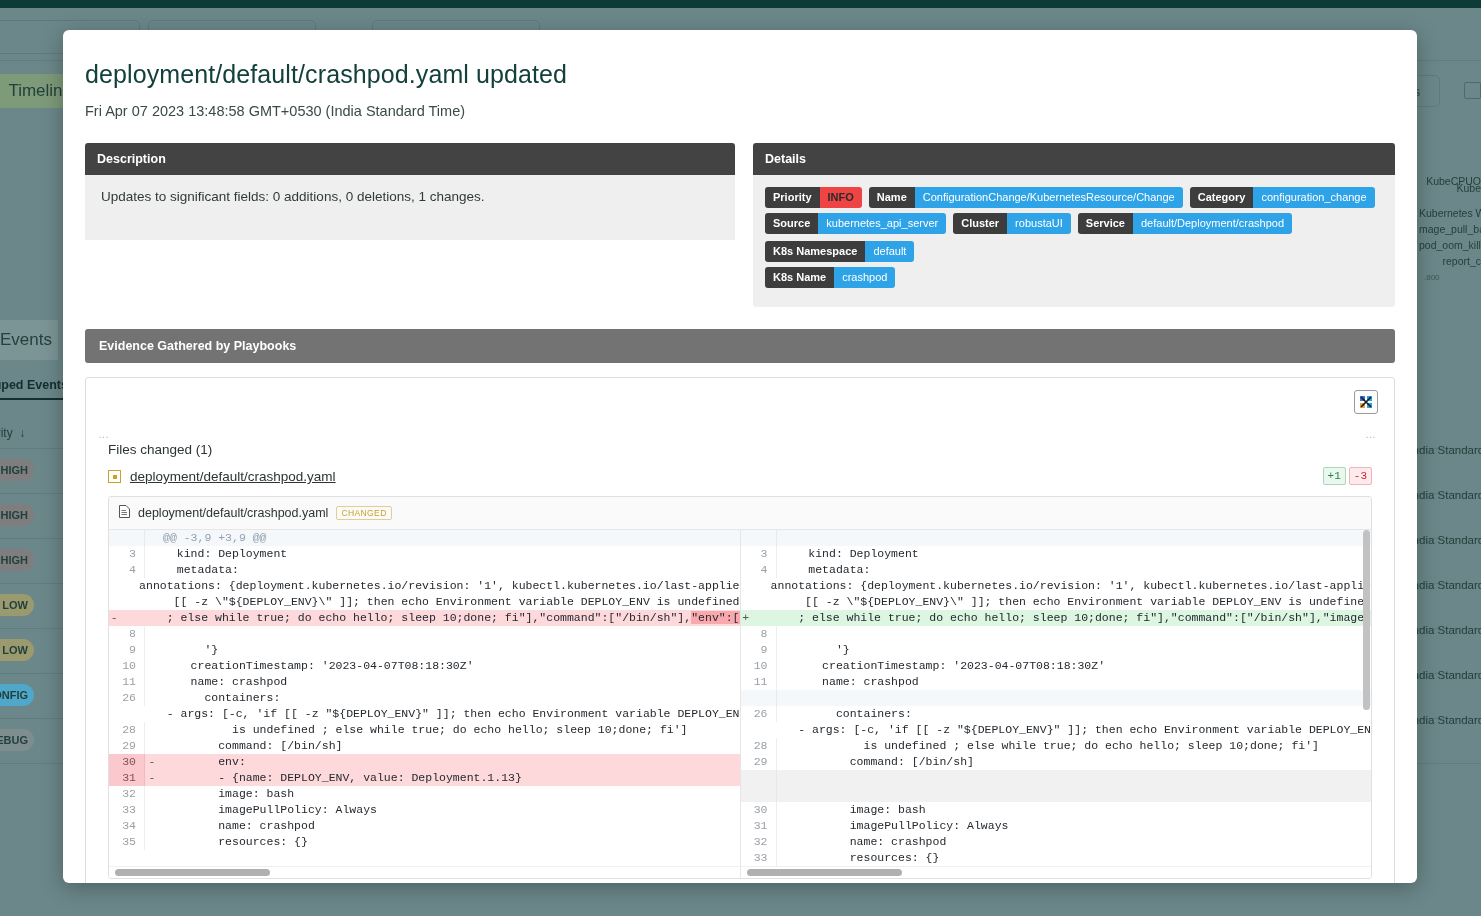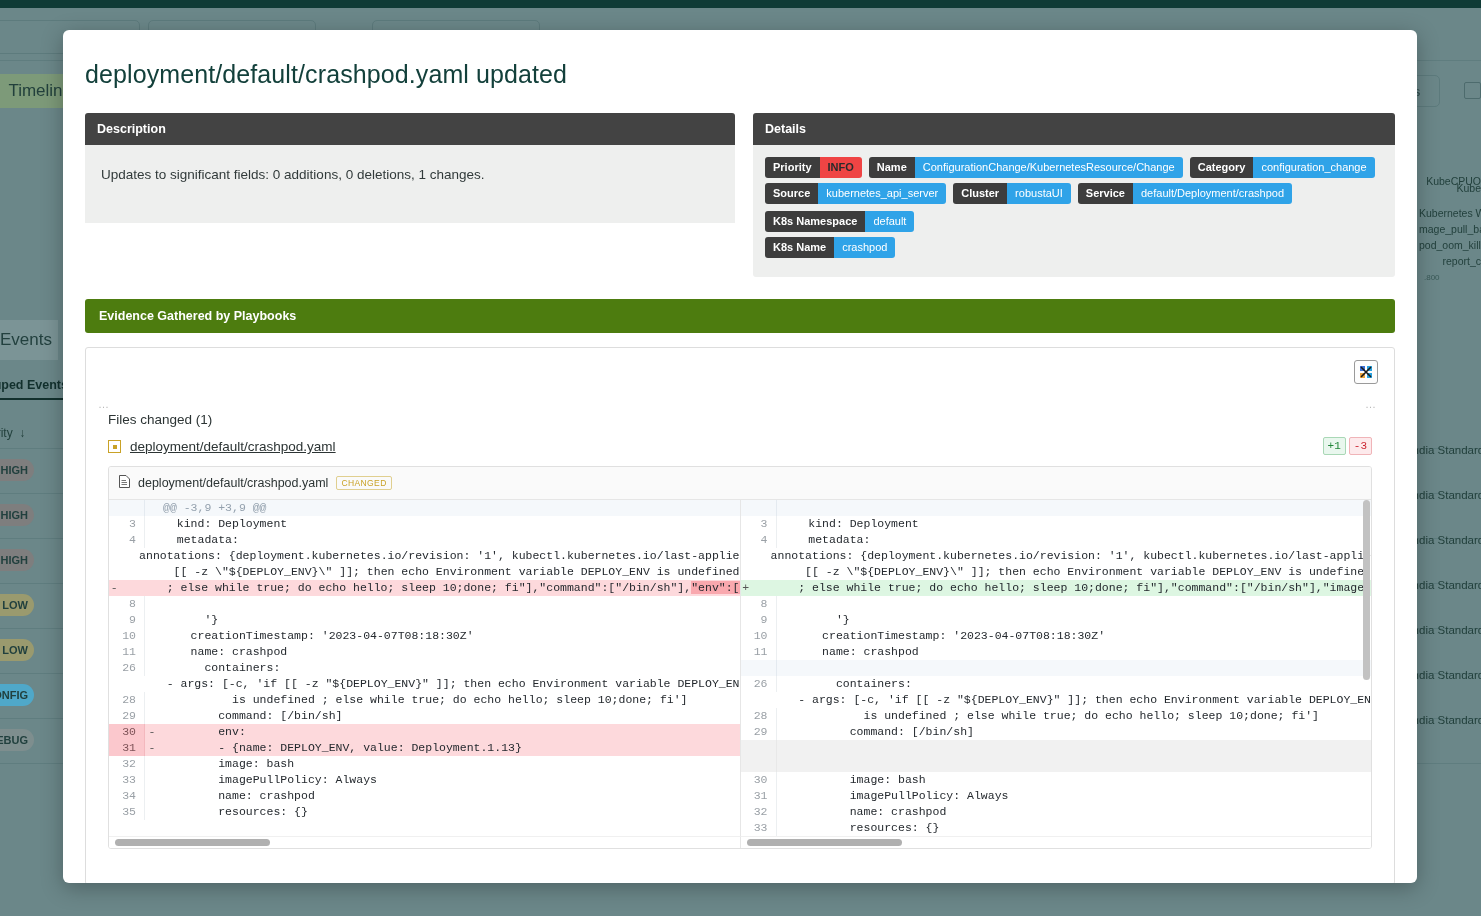--- a/index.html
+++ b/index.html
@@ -46,30 +46,30 @@
   .modal-title{font-size:25px;color:#13403b;font-weight:400;margin:10px 0 0 0;letter-spacing:.1px;}
   .modal-subtitle{font-size:14.5px;color:#3b4a4a;margin:14px 0 0 0;}
 
   .panels{display:flex;gap:18px;margin-top:24px;}
   .panel{border-radius:3px;overflow:hidden;}
   .panel-desc{width:650px;}
   .panel-details{width:650px;flex:1;}
   .panel-head{background:#434343;color:#ffffff;font-size:12.5px;font-weight:bold;
     padding:9px 12px;}
   .panel-body{background:#eeefee;}
-  .desc-body{padding:22px 16px;height:78px;box-sizing:border-box;color:#313a3a;font-size:13.5px;}
+  .desc-body{padding:14px 16px;height:65px;box-sizing:border-box;color:#313a3a;font-size:13.5px;}
   .details-body{padding:12px 12px 14px 12px;}
 
   .chiprow{display:flex;flex-wrap:wrap;gap:7px;margin-bottom:5px;}
   .chip{display:inline-flex;border-radius:3px;overflow:hidden;font-size:11px;line-height:1;}
   .chip .k{background:#3d3d3d;color:#ffffff;padding:5px 8px;font-weight:bold;}
   .chip .v{background:#2fa3e8;color:#ffffff;padding:5px 8px;}
   .chip .v.info{background:#ef4444;color:#2b2b2b;font-weight:bold;}
 
-  .evidence-head{background:#4d7c0f;color:#ffffff;font-size:12.5px;font-weight:bold;
+  .evidence-head{background:#737373;color:#ffffff;font-size:12.5px;font-weight:bold;
     padding:10px 14px;margin-top:22px;border-radius:3px;}
 
   .evidence-box{margin-top:14px;border:1px solid #dddddd;border-radius:3px;background:#ffffff;
     height:538px;box-sizing:border-box;position:relative;padding:20px 22px;}
   .broken-img{position:absolute;right:16px;top:12px;width:22px;height:22px;border:1px solid #9a9a9a;
     border-radius:3px;background:#fdfdfd;display:flex;align-items:center;justify-content:center;}
   .broken-img svg{display:block;}
   .corner-tick{position:absolute;color:#b9b9b9;font-size:11px;}
 
   .files-changed{font-size:13.5px;color:#2c3434;margin-top:44px;font-weight:400;}
@@ -197,20 +197,21 @@
   <div class="bg-time" style="top:534px;">0 (India Standard Tir</div>
   <div class="bg-time" style="top:579px;">0 (India Standard Tir</div>
   <div class="bg-time" style="top:624px;">0 (India Standard Tir</div>
   <div class="bg-time" style="top:669px;">0 (India Standard Tir</div>
   <div class="bg-time" style="top:714px;">0 (India Standard Tir</div>
 </div>
 
 <div id="modal">
   <div class="modal-inner">
     <h1 class="modal-title">deployment/default/crashpod.yaml updated</h1>
+    <div class="modal-subtitle">Fri Apr 07 2023 13:48:58 GMT+0530 (India Standard Time)</div>
 
     <div class="panels">
 
       <div class="panel panel-desc">
         <div class="panel-head">Description</div>
         <div class="panel-body desc-body">
           <span>Updates to significant fields: 0 additions, 0 deletions, 1 changes.</span>
         </div>
       </div>
 

